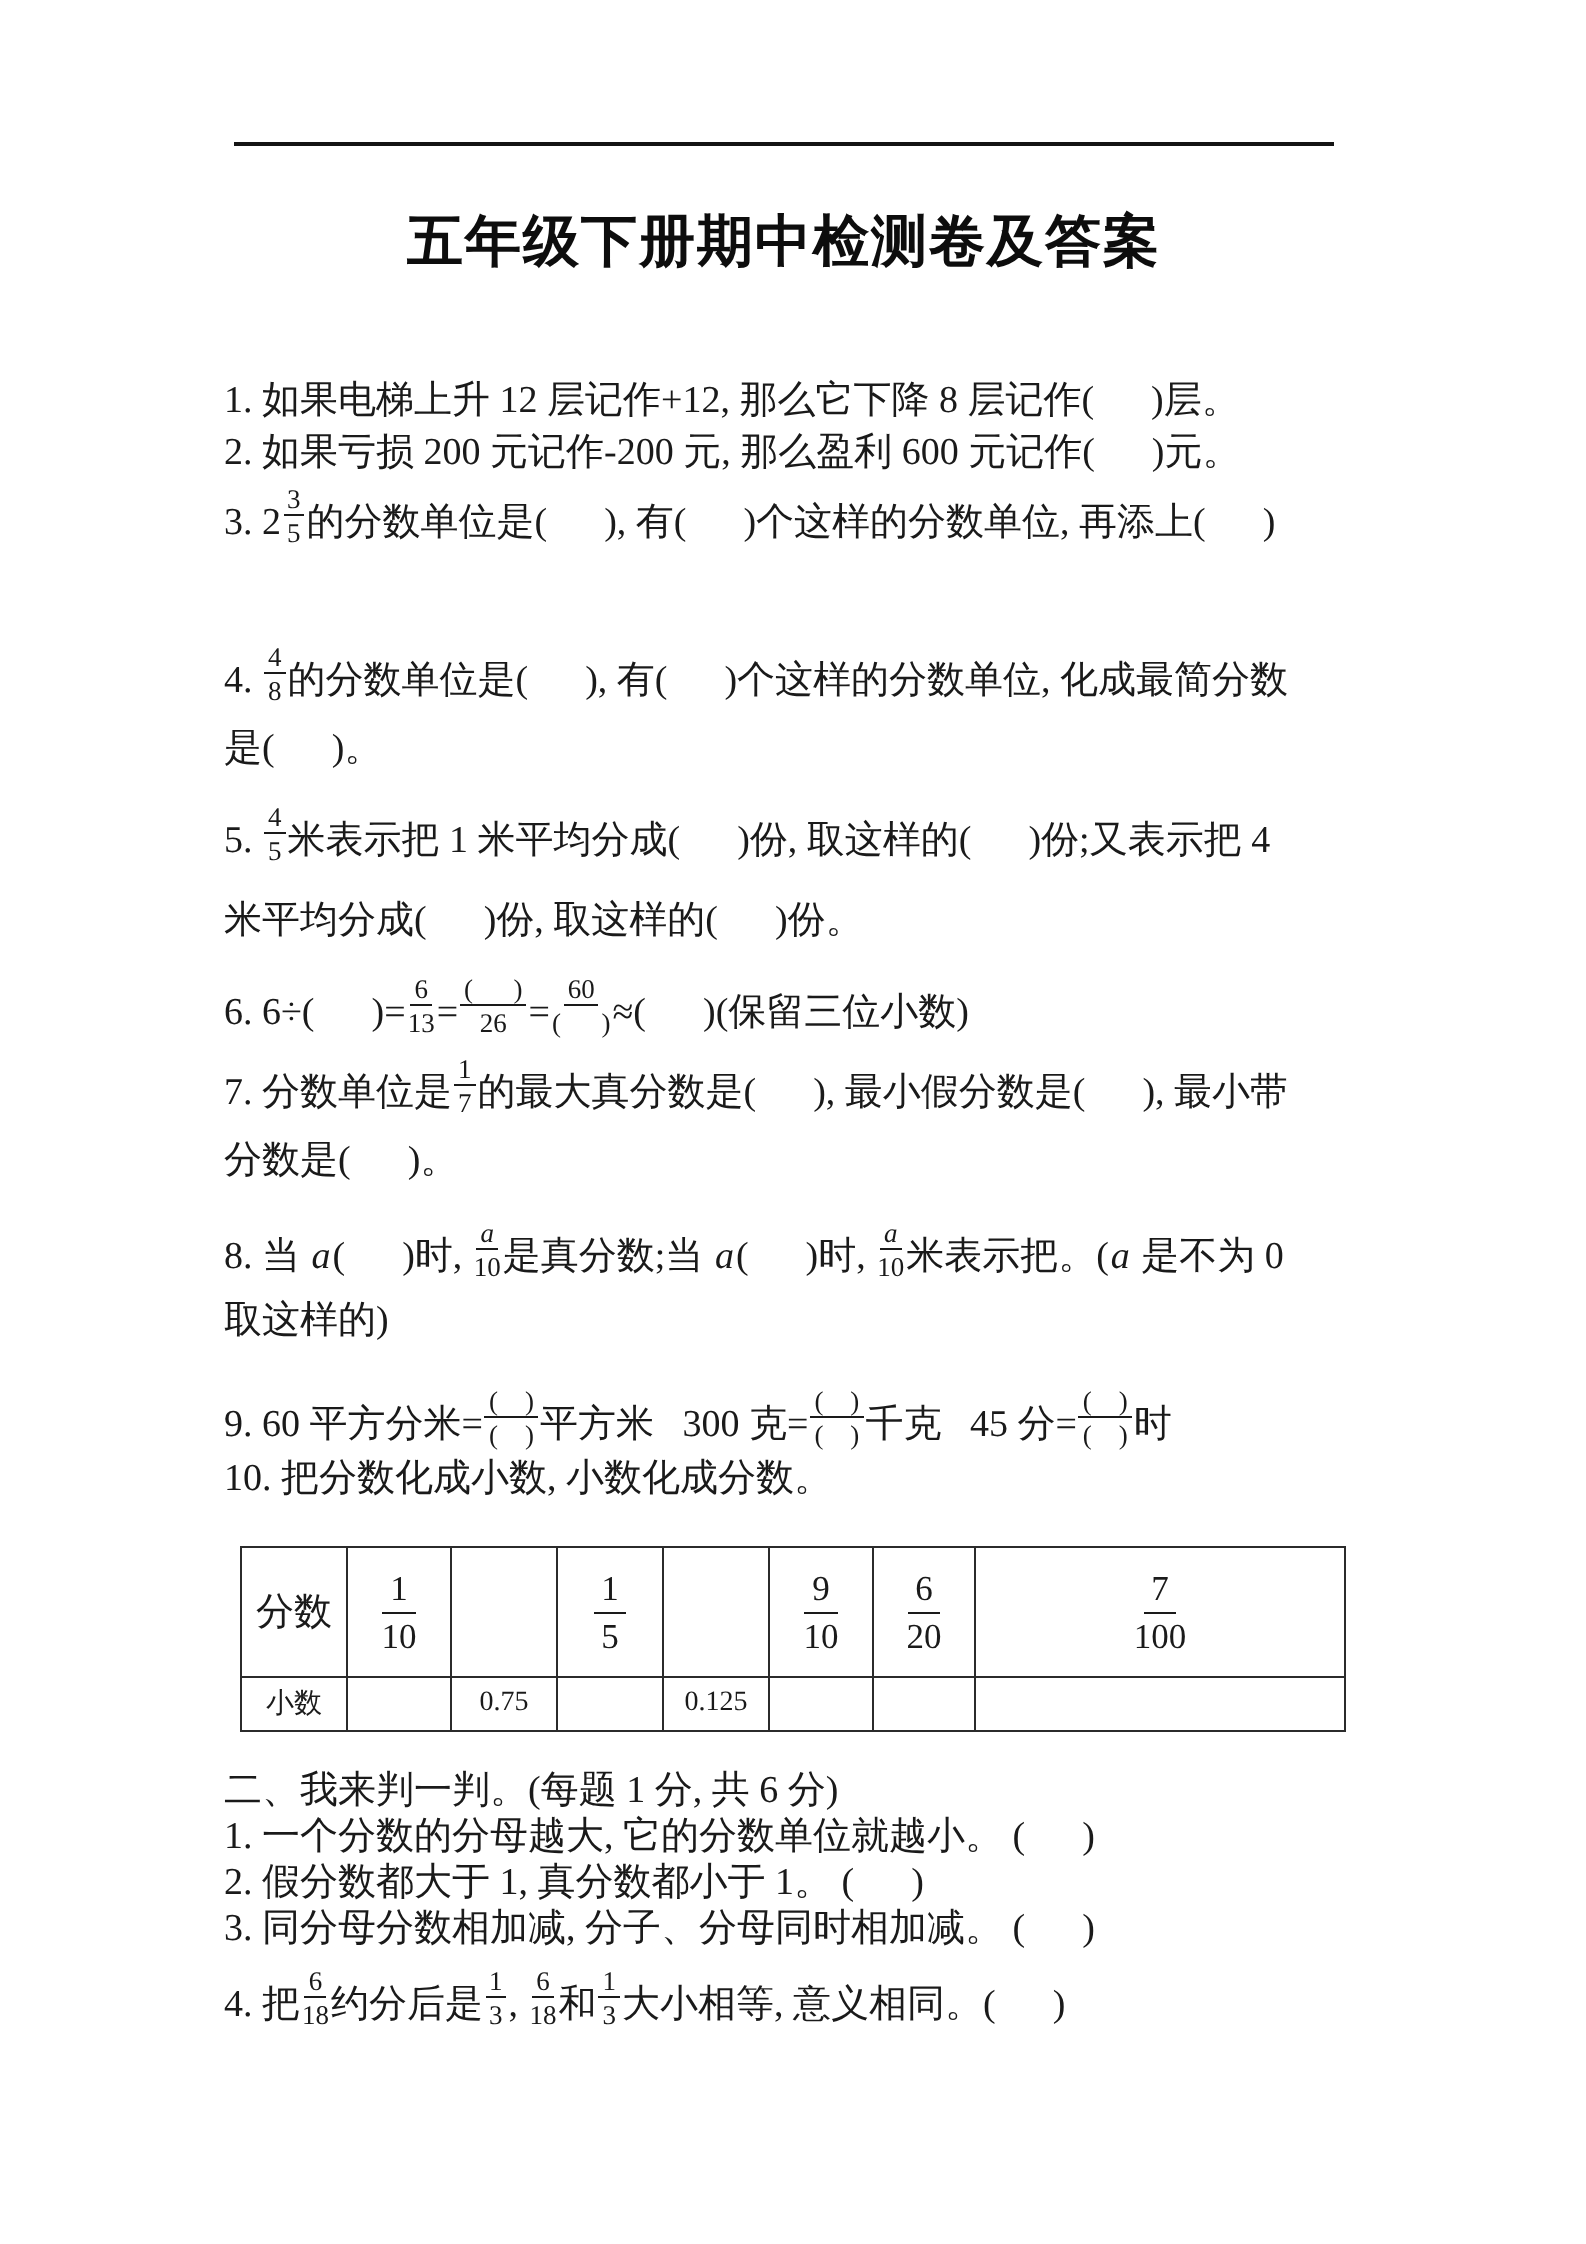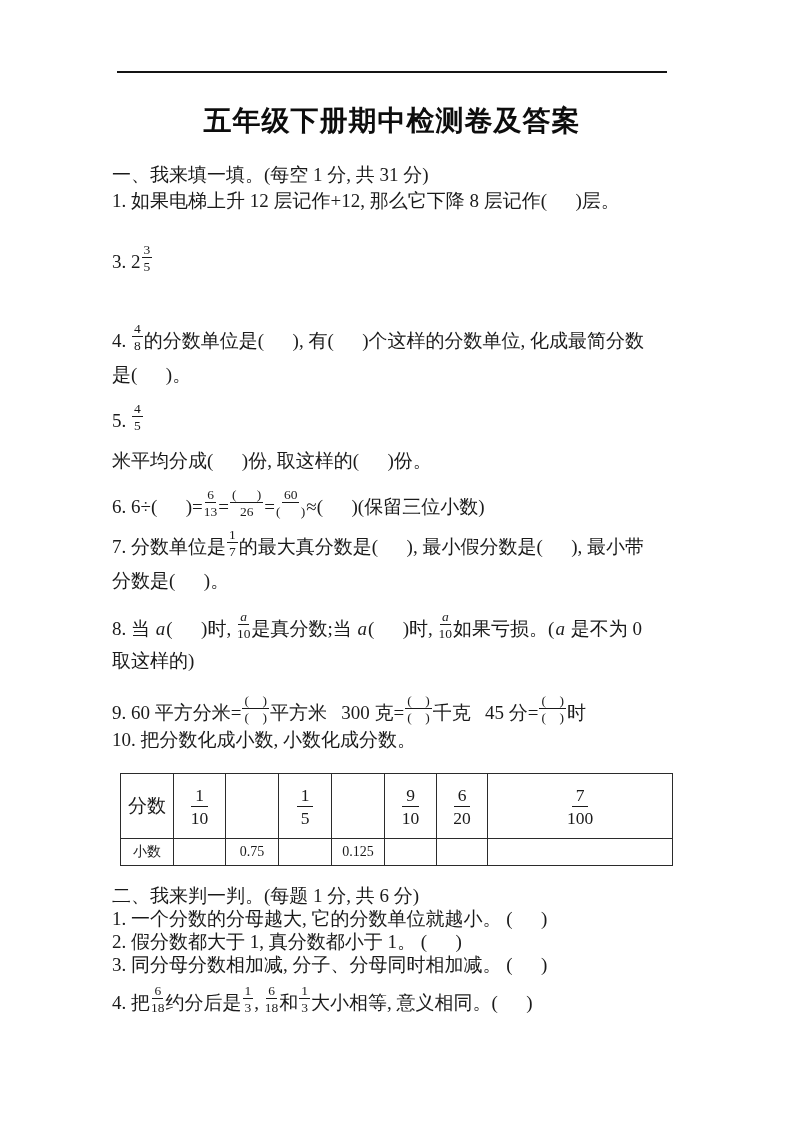--- a/index.html
+++ b/index.html
@@ -60,31 +60,31 @@
   .tfr .n{border-bottom:1.4px solid #1a1a1a;padding:0 4px 1px 4px;}
   .tfr .d{padding-top:1px;}
 </style>
 </head>
 <body>
 
 <div class="page">
   <div class="toprule"></div>
   <div class="title">五年级下册期中检测卷及答案</div>
 
-  <div class="line p-s1h"><span>一、我来填一填。(每空 1 分, 共 31 分)</span></div>
   <div class="line p-q1"><span>1. 如果电梯上升 12 层记作+12, 那么它下降 8 层记作(      )层。</span></div>
-  <div class="line fline p-q3a"><span>3. 2</span><span class="fr"><span class="n">3</span><span class="d">5</span></span></div>
+  <div class="line p-q2"><span>2. 如果亏损 200 元记作-200 元, 那么盈利 600 元记作(      )元。</span></div>
+  <div class="line fline p-q3a"><span>3. 2</span><span class="fr"><span class="n">3</span><span class="d">5</span></span><span>的分数单位是(      ), 有(      )个这样的分数单位, 再添上(      )</span></div>
   <div class="line fline p-q4a"><span>4. </span><span class="fr"><span class="n">4</span><span class="d">8</span></span><span>的分数单位是(      ), 有(      )个这样的分数单位, 化成最简分数</span></div>
   <div class="line p-q4b"><span>是(      )。</span></div>
-  <div class="line fline p-q5a"><span>5. </span><span class="fr"><span class="n">4</span><span class="d">5</span></span></div>
+  <div class="line fline p-q5a"><span>5. </span><span class="fr"><span class="n">4</span><span class="d">5</span></span><span>米表示把 1 米平均分成(      )份, 取这样的(      )份;又表示把 4</span></div>
   <div class="line p-q5b"><span>米平均分成(      )份, 取这样的(      )份。</span></div>
   <div class="line fline p-q6"><span>6. 6÷(      )=</span><span class="fr"><span class="n">6</span><span class="d">13</span></span><span>=</span><span class="fr"><span class="n">(      )</span><span class="d">26</span></span><span>=</span><span class="fr"><span class="n">60</span><span class="d">(      )</span></span><span>≈(      )(保留三位小数)</span></div>
   <div class="line fline p-q7a"><span>7. 分数单位是</span><span class="fr"><span class="n">1</span><span class="d">7</span></span><span>的最大真分数是(      ), 最小假分数是(      ), 最小带</span></div>
   <div class="line p-q7b"><span>分数是(      )。</span></div>
-  <div class="line fline p-q8a"><span>8. 当 </span><span class="var">a</span><span>(      )时, </span><span class="fr it"><span class="n">a</span><span class="d">10</span></span><span>是真分数;当 </span><span class="var">a</span><span>(      )时, </span><span class="fr it"><span class="n">a</span><span class="d">10</span></span><span>如果亏损。(</span><span class="var">a</span><span> 是不为 0</span></div>
+  <div class="line fline p-q8a"><span>8. 当 </span><span class="var">a</span><span>(      )时, </span><span class="fr it"><span class="n">a</span><span class="d">10</span></span><span>是真分数;当 </span><span class="var">a</span><span>(      )时, </span><span class="fr it"><span class="n">a</span><span class="d">10</span></span><span>米表示把。(</span><span class="var">a</span><span> 是不为 0</span></div>
   <div class="line p-q8b"><span>取这样的)</span></div>
   <div class="line fline p-q9"><span>9. 60 平方分米=</span><span class="fr"><span class="n">(    )</span><span class="d">(    )</span></span><span>平方米   300 克=</span><span class="fr"><span class="n">(    )</span><span class="d">(    )</span></span><span>千克   45 分=</span><span class="fr"><span class="n">(    )</span><span class="d">(    )</span></span><span>时</span></div>
   <div class="line p-q10"><span>10. 把分数化成小数, 小数化成分数。</span></div>
 
   <table class="conv-table">
     <colgroup>
       <col style="width:53px">
         <col style="width:52px">
         <col style="width:53px">
         <col style="width:53px">

